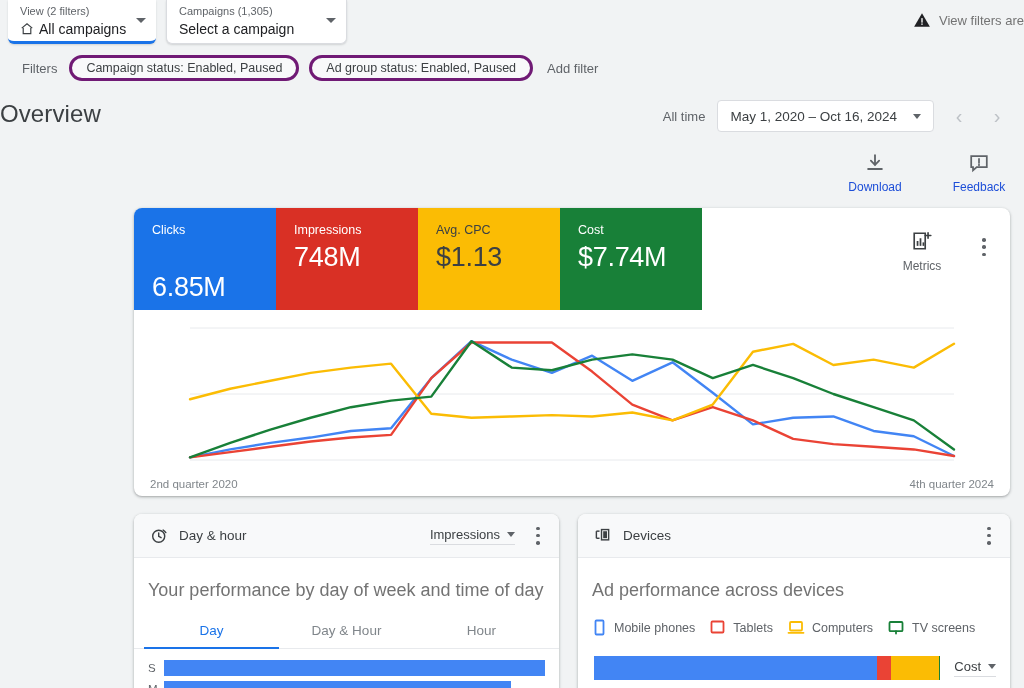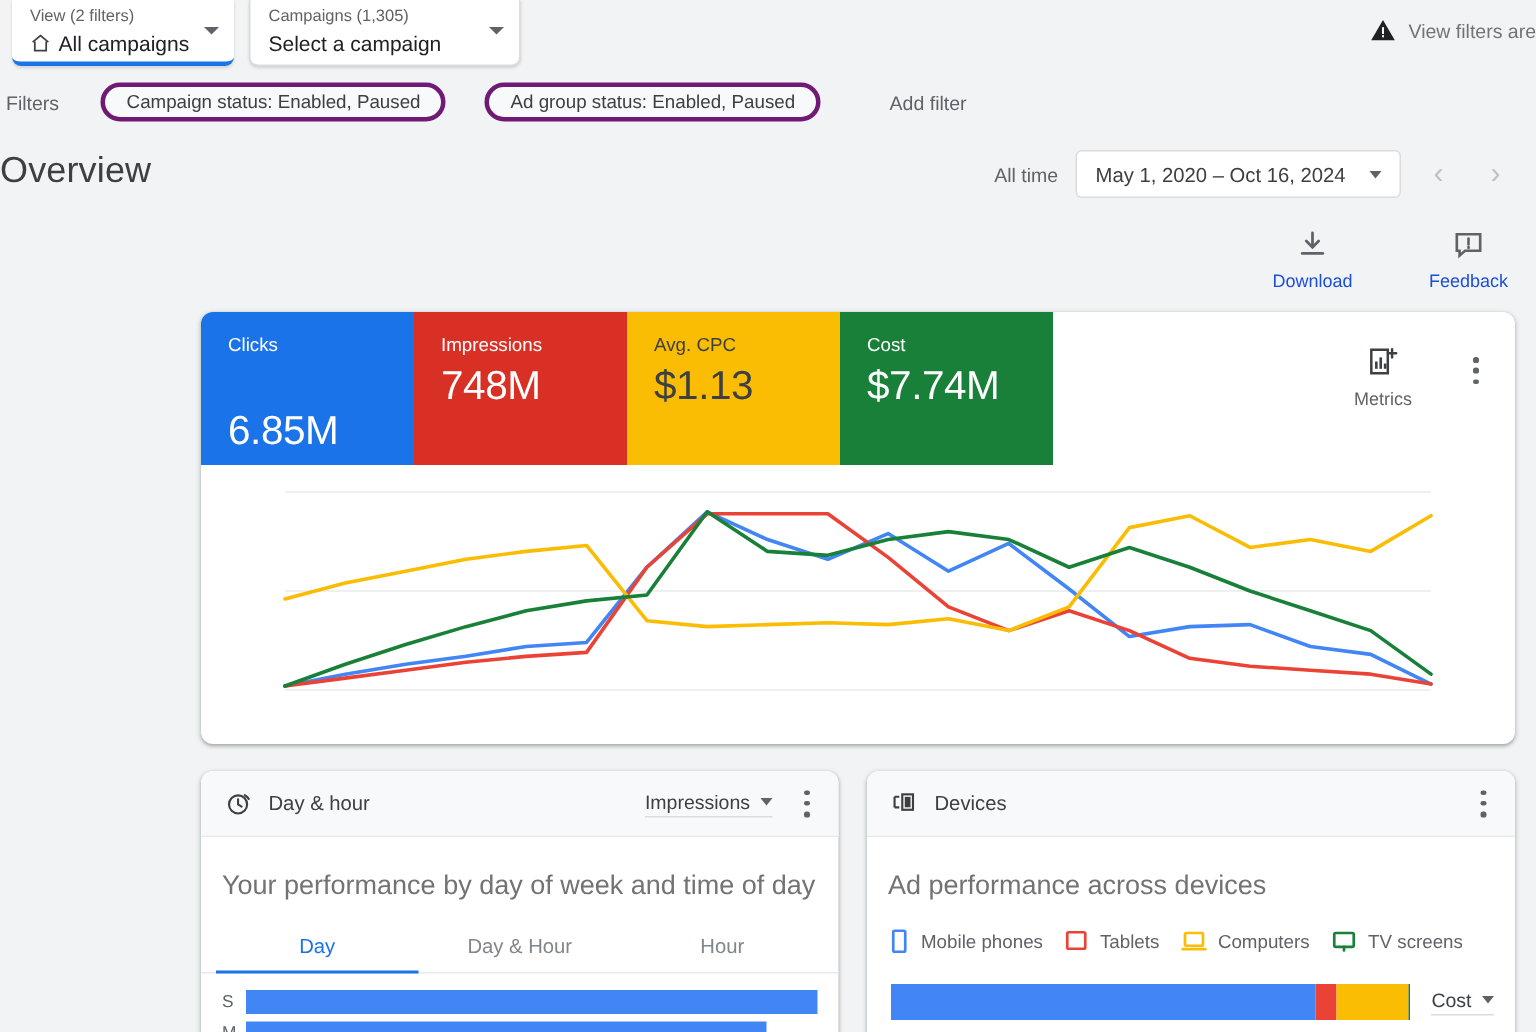--- a/index.html
+++ b/index.html
@@ -46,30 +46,30 @@
   }
   .warn {
     position: absolute; right: 0; top: 11px; display: flex; align-items: center; gap: 8px;
     font-size: 13px; color: #737373; white-space: nowrap; padding-right: 0;
   }
   .warn-txt { overflow: hidden; }
 
   
   .filters {
     position: absolute; left: 0; top: 52px; width: 1024px; height: 32px;
-    display: flex; align-items: center; gap: 26px; padding-left: 4px;
+    display: flex; align-items: center; gap: 10px; padding-left: 22px;
   }
   .filters-label { font-size: 13px; color: #5f6368; margin-right: 2px; }
   .chip {
     height: 26px; padding: 0 14px; border: 3px solid #701a75;
     border-radius: 14px; background: #f8f9fa;
     display: flex; align-items: center;
     font-size: 12.5px; color: #3c4043; white-space: nowrap;
   }
-  .addfilter { font-size: 13px; color: #5f6368; margin-left: 20px; }
+  .addfilter { font-size: 13px; color: #5f6368; margin-left: 4px; }
 
   
   .page-title {
     position: absolute; left: 0; top: 100px;
     font-size: 24px; color: #3c4043; font-weight: 400; letter-spacing: .1px;
   }
   .daterow {
     position: absolute; right: 14px; top: 100px;
     display: flex; align-items: center; gap: 12px;
   }
@@ -307,20 +307,24 @@
     <div class="chartwrap">
       <svg id="linechart" width="876" height="178" viewBox="0 0 876 178">
           <line x1="56" x2="820" y1="10" y2="10" stroke="#e8eaed" stroke-width="1"></line>
           <line x1="56" x2="820" y1="76" y2="76" stroke="#e8eaed" stroke-width="1"></line>
           <line x1="56" x2="820" y1="142" y2="142" stroke="#e8eaed" stroke-width="1"></line>
           <polyline points="56,139.36 96.21052631578948,131.44 136.42105263157896,124.84 176.6315789473684,119.56 216.8421052631579,112.96000000000001 257.0526315789474,110.32 297.2631578947368,60.16 337.4736842105263,23.200000000000003 377.6842105263158,41.67999999999999 417.89473684210526,54.879999999999995 458.10526315789474,37.72 498.3157894736842,62.8 538.5263157894736,44.32000000000001 578.7368421052631,74.67999999999999 618.9473684210526,106.36 659.1578947368421,99.75999999999999 699.3684210526316,98.44 739.578947368421,112.96000000000001 779.7894736842105,118.24000000000001 820,138.04" fill="none" stroke="#4285f4" stroke-width="2.4" stroke-linejoin="round" stroke-linecap="round"></polyline>
           <polyline points="56,139.36 96.21052631578948,134.08 136.42105263157896,128.8 176.6315789473684,123.52 216.8421052631579,119.56 257.0526315789474,116.92 297.2631578947368,60.16 337.4736842105263,24.519999999999996 377.6842105263158,24.519999999999996 417.89473684210526,24.519999999999996 458.10526315789474,53.55999999999999 498.3157894736842,86.56 538.5263157894736,102.4 578.7368421052631,89.19999999999999 618.9473684210526,102.4 659.1578947368421,120.88 699.3684210526316,126.16 739.578947368421,128.8 779.7894736842105,131.44 820,138.04" fill="none" stroke="#ea4335" stroke-width="2.4" stroke-linejoin="round" stroke-linecap="round"></polyline>
           <polyline points="56,81.28 96.21052631578948,70.72 136.42105263157896,62.8 176.6315789473684,54.879999999999995 216.8421052631579,49.60000000000001 257.0526315789474,45.64 297.2631578947368,95.80000000000001 337.4736842105263,99.75999999999999 377.6842105263158,98.44 417.89473684210526,97.12 458.10526315789474,98.44 498.3157894736842,94.48 538.5263157894736,102.4 578.7368421052631,86.56 618.9473684210526,33.760000000000005 659.1578947368421,25.840000000000003 699.3684210526316,46.96000000000001 739.578947368421,41.67999999999999 779.7894736842105,49.60000000000001 820,25.840000000000003" fill="none" stroke="#fbbc04" stroke-width="2.4" stroke-linejoin="round" stroke-linecap="round"></polyline>
           <polyline points="56,139.36 96.21052631578948,124.84 136.42105263157896,111.64 176.6315789473684,99.75999999999999 216.8421052631579,89.19999999999999 257.0526315789474,82.6 297.2631578947368,78.64 337.4736842105263,23.200000000000003 377.6842105263158,49.60000000000001 417.89473684210526,52.239999999999995 458.10526315789474,41.67999999999999 498.3157894736842,36.39999999999999 538.5263157894736,41.67999999999999 578.7368421052631,60.16 618.9473684210526,46.96000000000001 659.1578947368421,60.16 699.3684210526316,76 739.578947368421,89.19999999999999 779.7894736842105,102.4 820,131.44" fill="none" stroke="#188038" stroke-width="2.4" stroke-linejoin="round" stroke-linecap="round"></polyline>
         </svg>
+      <div class="axis-labels">
+        <span>2nd quarter 2020</span>
+        <span>4th quarter 2024</span>
+      </div>
     </div>
   </div>
 
   <div class="card dh-card">
     <div class="card-head">
       <span>
         <svg width="19" height="19" viewBox="0 0 24 24" fill="none" stroke="#3c4043" stroke-width="1.8">
           <circle cx="11" cy="13" r="7.6"></circle>
           <path d="M11 8.7V13l3 1.8" stroke-linecap="round"></path>
           <path d="M16.6 5.2c1.4.7 2.6 1.8 3.4 3.1" stroke-linecap="round"></path>

